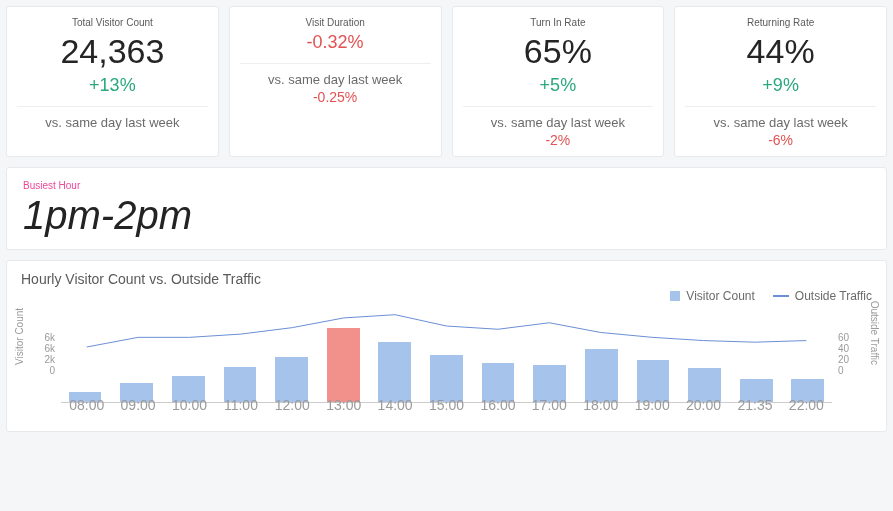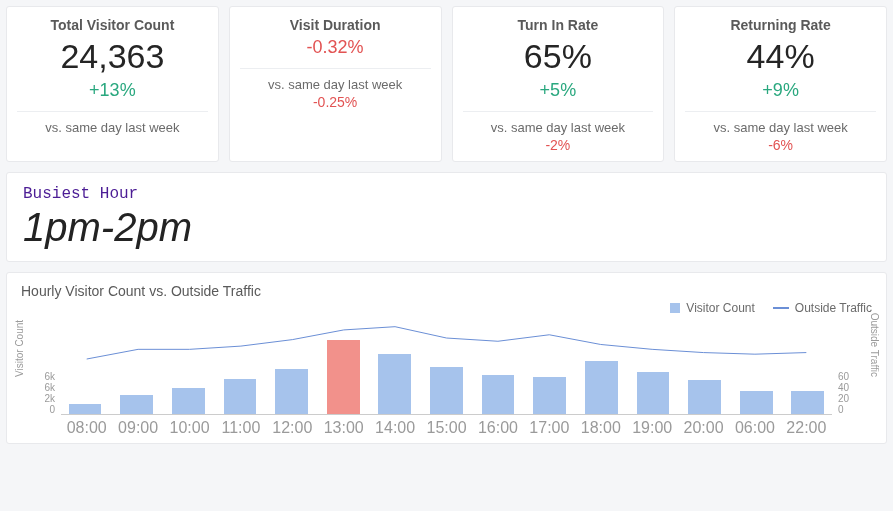--- a/index.html
+++ b/index.html
@@ -17,24 +17,24 @@
   }
   .stat-card {
     flex: 1;
     background: #fff;
     border: 1px solid #e8e9ec;
     border-radius: 3px;
     padding: 10px 10px 8px 10px;
     text-align: center;
   }
   .stat-title {
-    font-size: 14px;
+    font-size: 10px;
     color: #5a5a5a;
     margin-bottom: 4px;
-    font-weight: 700;
+    font-weight: 400;
   }
   .stat-value {
     font-size: 34px;
     color: #252525;
     font-weight: 400;
     line-height: 1.15;
   }
   .stat-delta {
     font-size: 18px;
     margin-top: 4px;
@@ -53,23 +53,22 @@
     margin-top: 2px;
   }
   .busiest-card {
     background: #fff;
     border: 1px solid #e8e9ec;
     border-radius: 3px;
     margin-top: 10px;
     padding: 12px 16px 10px 16px;
   }
   .busiest-title {
-    font-size: 16px;
-    color: #4c1d95;
-    font-family: Liberation Mono, monospace;
+    font-size: 10px;
+    color: #ec4899;
   }
   .busiest-value {
     font-size: 40px;
     color: #232323;
     font-weight: 400;
     line-height: 1.2;
     font-style: italic;
   }
   .chart-card {
     background: #fff;
@@ -103,21 +102,21 @@
     top: 50%;
     font-size: 10px;
     color: #9a9a9a;
     white-space: nowrap;
   }
   .ylabel-left { left: -2px; transform: translateY(-50%) rotate(-90deg); transform-origin: left center; }
   .ylabel-right { right: -2px; transform: translateY(-50%) rotate(90deg); transform-origin: right center; }
   .yticks-left, .yticks-right {
     position: absolute;
     top: 0; bottom: 22px;
-    display: flex; flex-direction: column; justify-content: flex-end;
+    display: flex; flex-direction: column; justify-content: center;
     font-size: 10px; color: #9a9a9a;
   }
   .yticks-left { left: 16px; text-align: right; width: 18px; }
   .yticks-right { right: 16px; text-align: left; width: 18px; }
   .plot {
     position: absolute;
     left: 40px; right: 40px; top: 0; bottom: 22px;
     border-bottom: 1px solid #ccc;
   }
   .bars {
@@ -128,23 +127,23 @@
   .bar {
     flex: 1;
     background: #a6c3ec;
   }
   .bar.highlight { background: #f2918b; }
   .line-svg {
     position: absolute; inset: 0; width: 100%; height: 100%;
   }
   .xticks {
     position: absolute;
-    left: 40px; right: 40px; bottom: 0;
+    left: 40px; right: 40px; bottom: 12px;
     display: flex;
-    font-size: 16px; color: #9a9a9a;
+    font-size: 14px; color: #9a9a9a;
   }
   .xt { flex:1; text-align:center; }
 </style>
 </head>
 <body>
 
 <div class="top-row">
   <div class="stat-card">
     <div class="stat-title">Total Visitor Count</div>
     <div class="stat-value">24,363</div>
@@ -235,17 +234,17 @@
         <span class="xt">11:00</span>
         <span class="xt">12:00</span>
         <span class="xt">13:00</span>
         <span class="xt">14:00</span>
         <span class="xt">15:00</span>
         <span class="xt">16:00</span>
         <span class="xt">17:00</span>
         <span class="xt">18:00</span>
         <span class="xt">19:00</span>
         <span class="xt">20:00</span>
-        <span class="xt">06:00</span>
+        <span class="xt">21:35</span>
         <span class="xt">22:00</span>
       </div>
   </div>
 </div>
 
 </body></html>

